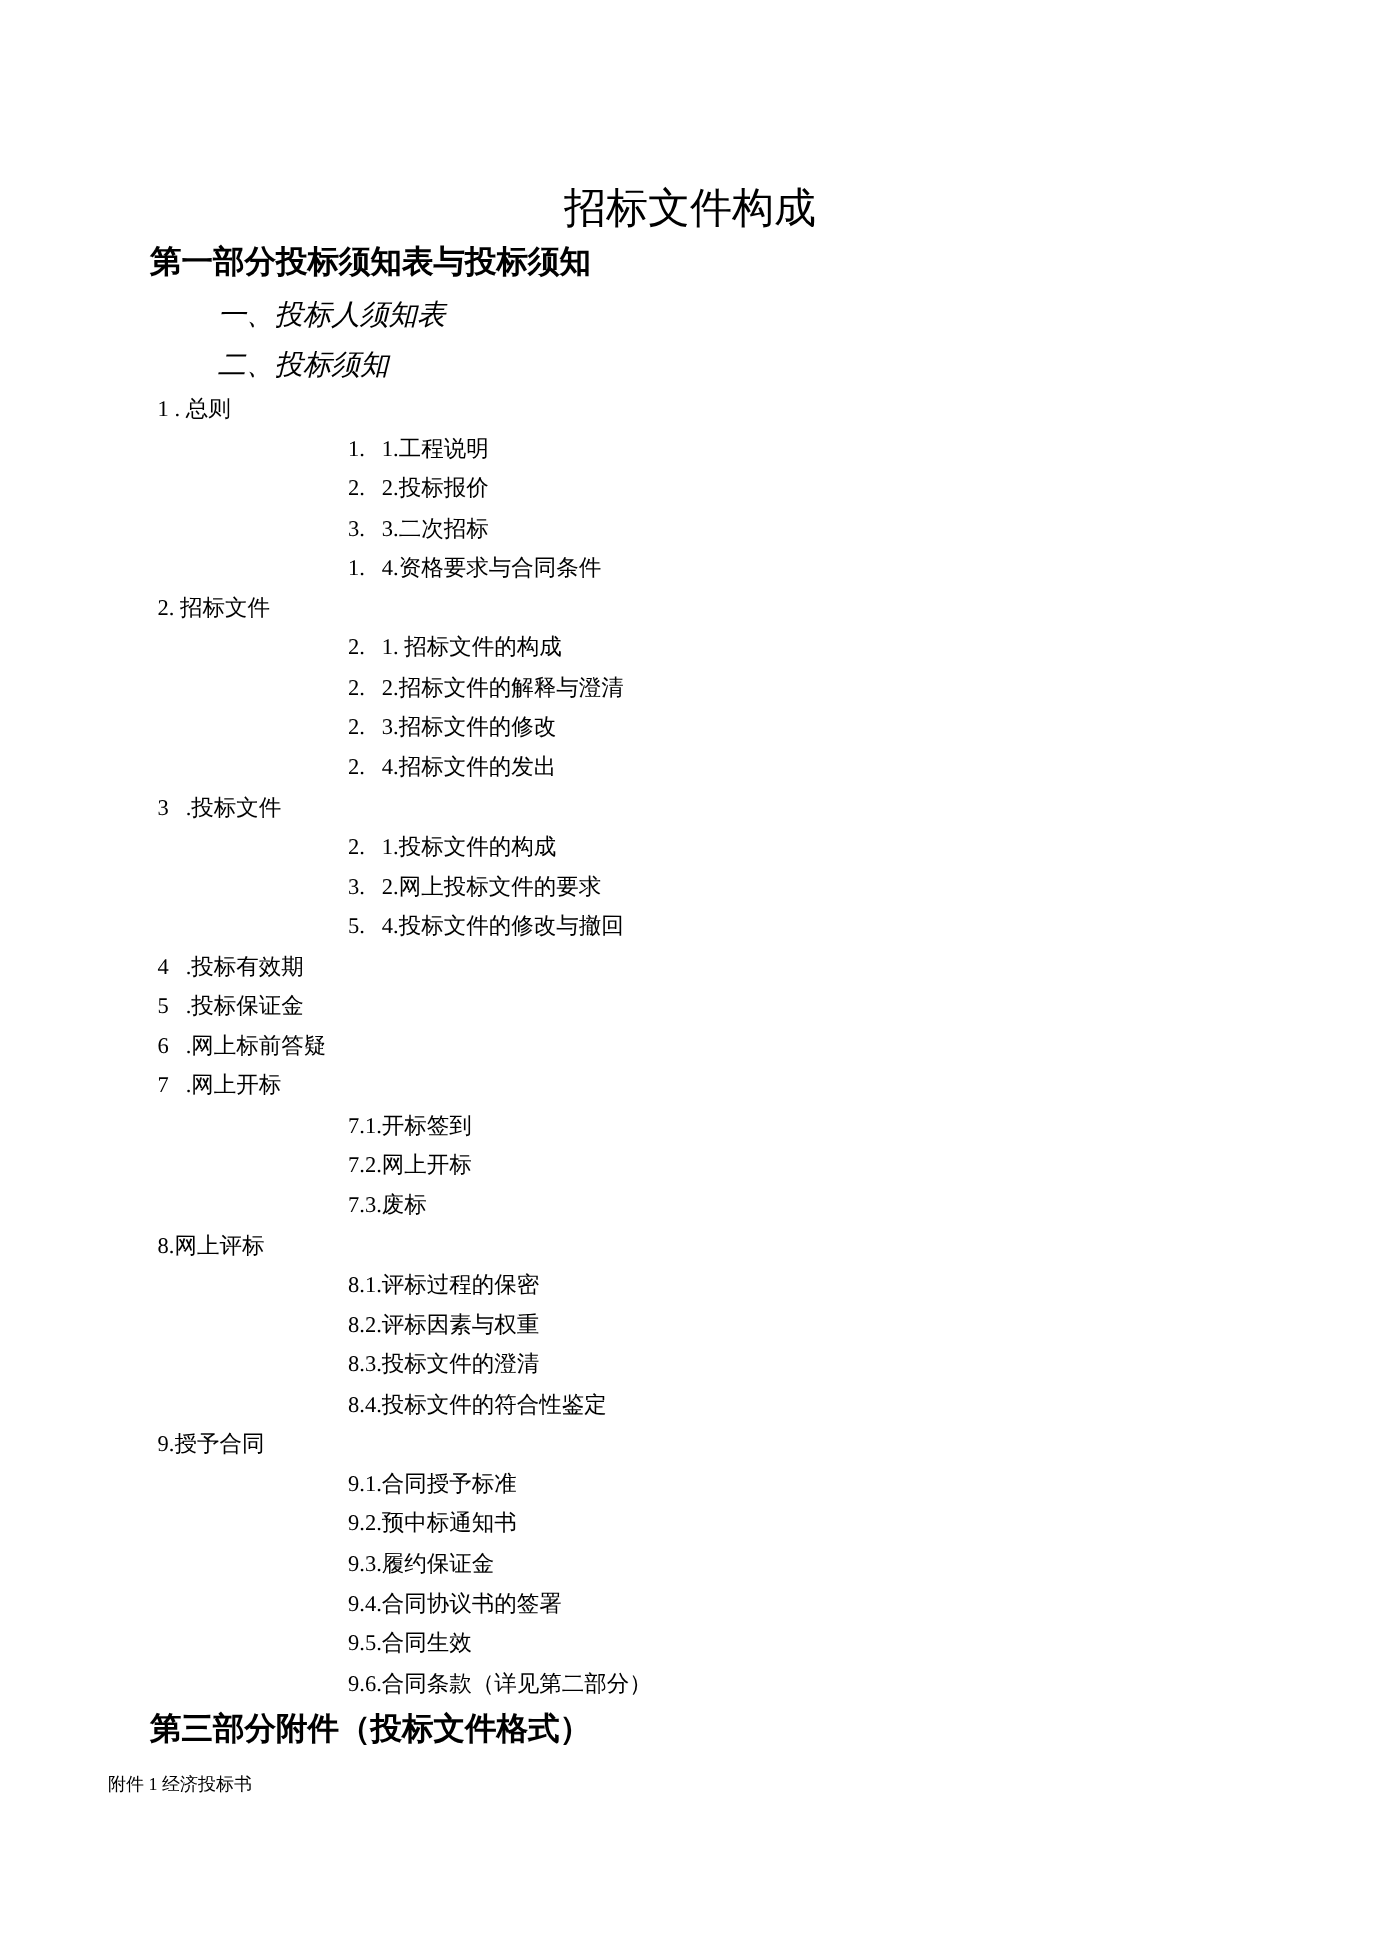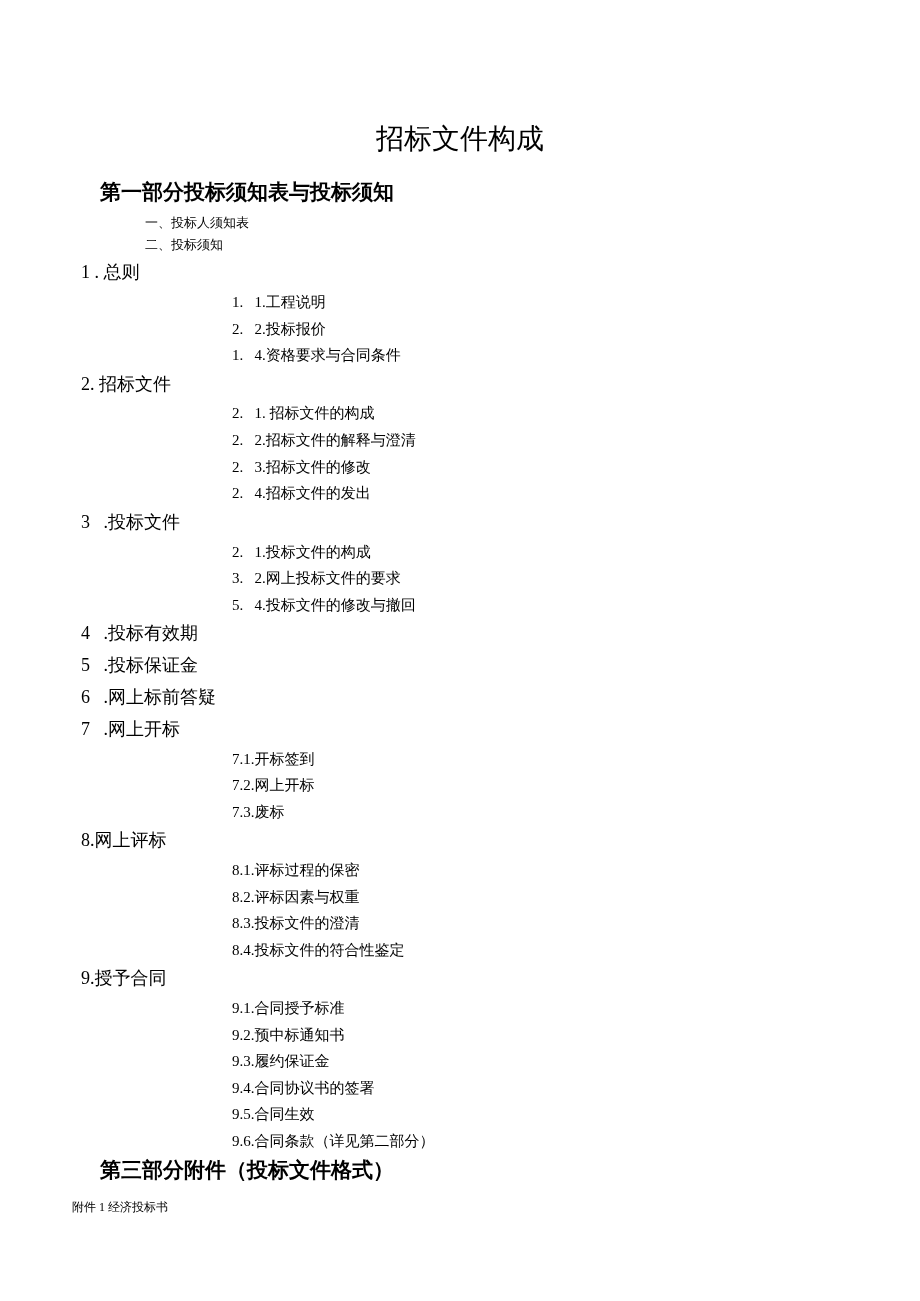--- a/index.html
+++ b/index.html
@@ -12,39 +12,39 @@
       font-family: "SimSun", "宋体", serif;
       width: 920px;
       height: 1301px;
       color: #000000;
       padding-top: 120px;
     }
     .title {
       text-align: center;
       font-size: 28px;
       font-weight: normal;
-      margin-bottom: 18px;
       font-family: Liberation Sans, sans-serif;
     }
     .part-heading {
       font-size: 21px;
       margin-left: 100px;
       line-height: 1.6;
       margin-bottom: 2px;
       font-family: "SimSun", "宋体", serif;
       font-weight: bold;
     }
     .level-1 {
       margin-left: 145px;
-      font-size: 13px;
+      font-size: 19px;
       line-height: 1.75;
+      font-style: italic;
     }
     .level-2 {
-      margin-left: 81px;
-      font-size: 18px;
+      margin-left: 105px;
+      font-size: 15px;
       line-height: 1.77;
     }
     .level-3 {
       margin-left: 232px;
       font-size: 15px;
       line-height: 1.77;
     }
     .level-2-attachment {
       margin-left: 72px;
       font-size: 12px;
@@ -57,20 +57,21 @@
 
 <div class="title">招标文件构成</div>
 
 <div id="content">
     <div class="part-heading">第一部分投标须知表与投标须知</div>
     <div class="level-1">一、投标人须知表</div>
     <div class="level-1">二、投标须知</div>
     <div class="level-2">1 . 总则</div>
     <div class="level-3">1.&nbsp;&nbsp;&nbsp;1.工程说明</div>
     <div class="level-3">2.&nbsp;&nbsp;&nbsp;2.投标报价</div>
+    <div class="level-3">3.&nbsp;&nbsp;&nbsp;3.二次招标</div>
     <div class="level-3">1.&nbsp;&nbsp;&nbsp;4.资格要求与合同条件</div>
     <div class="level-2">2. 招标文件</div>
     <div class="level-3">2.&nbsp;&nbsp;&nbsp;1. 招标文件的构成</div>
     <div class="level-3">2.&nbsp;&nbsp;&nbsp;2.招标文件的解释与澄清</div>
     <div class="level-3">2.&nbsp;&nbsp;&nbsp;3.招标文件的修改</div>
     <div class="level-3">2.&nbsp;&nbsp;&nbsp;4.招标文件的发出</div>
     <div class="level-2">3&nbsp;&nbsp;&nbsp;.投标文件</div>
     <div class="level-3">2.&nbsp;&nbsp;&nbsp;1.投标文件的构成</div>
     <div class="level-3">3.&nbsp;&nbsp;&nbsp;2.网上投标文件的要求</div>
     <div class="level-3">5.&nbsp;&nbsp;&nbsp;4.投标文件的修改与撤回</div>

